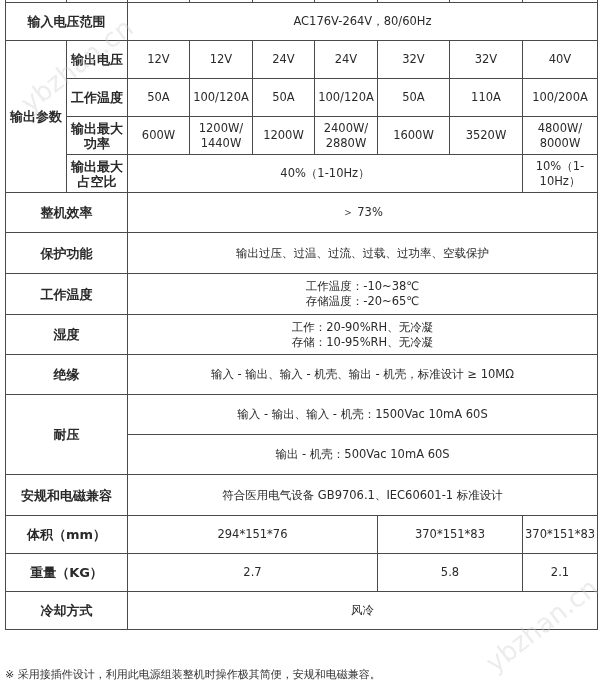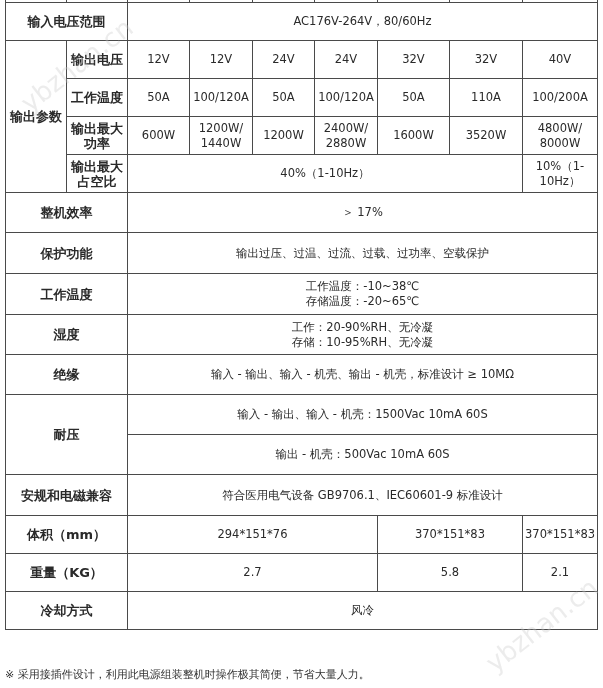--- a/index.html
+++ b/index.html
@@ -103,21 +103,21 @@
   </tr>
   <tr class="r38">
     <td class="lbl two">输出最大
 占空比</td>
     <td colspan="6">40%（1-10Hz）</td>
     <td class="two">10%（1-
 10Hz）</td>
   </tr>
   <tr class="r41">
     <td colspan="2" class="lbl">整机效率</td>
-    <td colspan="7">＞ 17%</td>
+    <td colspan="7">＞ 73%</td>
   </tr>
   <tr class="r40">
     <td colspan="2" class="lbl">保护功能</td>
     <td colspan="7">输出过压、过温、过流、过载、过功率、空载保护</td>
   </tr>
   <tr class="r40">
     <td colspan="2" class="lbl">工作温度</td>
     <td colspan="7" class="two">工作温度：-10~38℃
 存储温度：-20~65℃</td>
   </tr>
@@ -132,21 +132,21 @@
   </tr>
   <tr class="r41">
     <td colspan="2" rowspan="2" class="lbl">耐压</td>
     <td colspan="7">输入 - 输出、输入 - 机壳：1500Vac 10mA 60S</td>
   </tr>
   <tr class="r41">
     <td colspan="7">输出 - 机壳：500Vac 10mA 60S</td>
   </tr>
   <tr class="r40">
     <td colspan="2" class="lbl">安规和电磁兼容</td>
-    <td colspan="7">符合医用电气设备 GB9706.1、IEC60601-9 标准设计</td>
+    <td colspan="7">符合医用电气设备 GB9706.1、IEC60601-1 标准设计</td>
   </tr>
   <tr class="r38">
     <td colspan="2" class="lbl">体积（mm）</td>
     <td colspan="4">294*151*76</td>
     <td colspan="2">370*151*83</td>
     <td>370*151*83</td>
     <td>380*151*90</td>
   </tr>
   <tr class="r38">
     <td colspan="2" class="lbl">重量（KG）</td>
@@ -158,13 +158,13 @@
   <tr class="r38">
     <td colspan="2" class="lbl">冷却方式</td>
     <td colspan="7">风冷</td>
   </tr>
 </tbody>
   </table>
 
 <div class="wm" style="left:10px;top:50px;">ybzhan.cn</div>
 <div class="wm" style="left:475px;top:610px;">ybzhan.cn</div>
 
-<div class="note">※ 采用接插件设计，利用此电源组装整机时操作极其简便，节省大量人力。</div>
+<div class="note">※ 采用接插件设计，利用此电源组装整机时操作极其简便，安规和电磁兼容。</div>
 
 </body></html>

